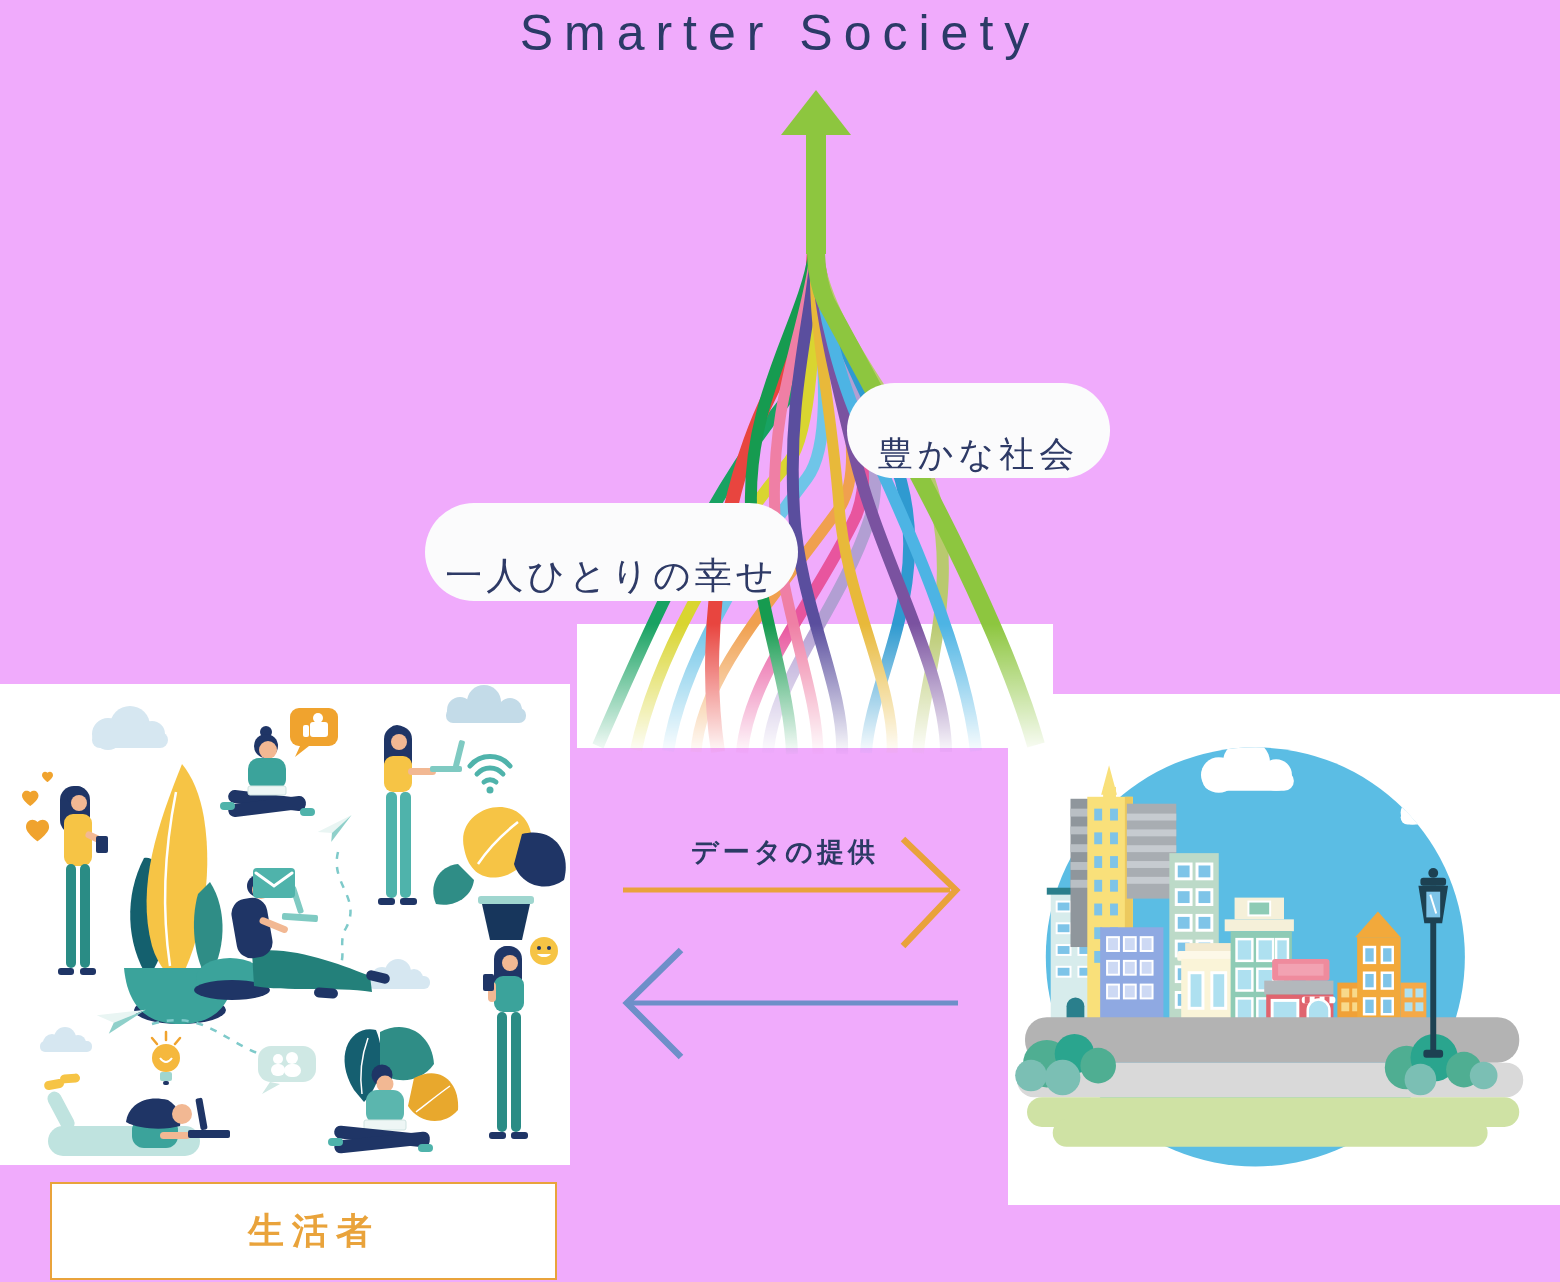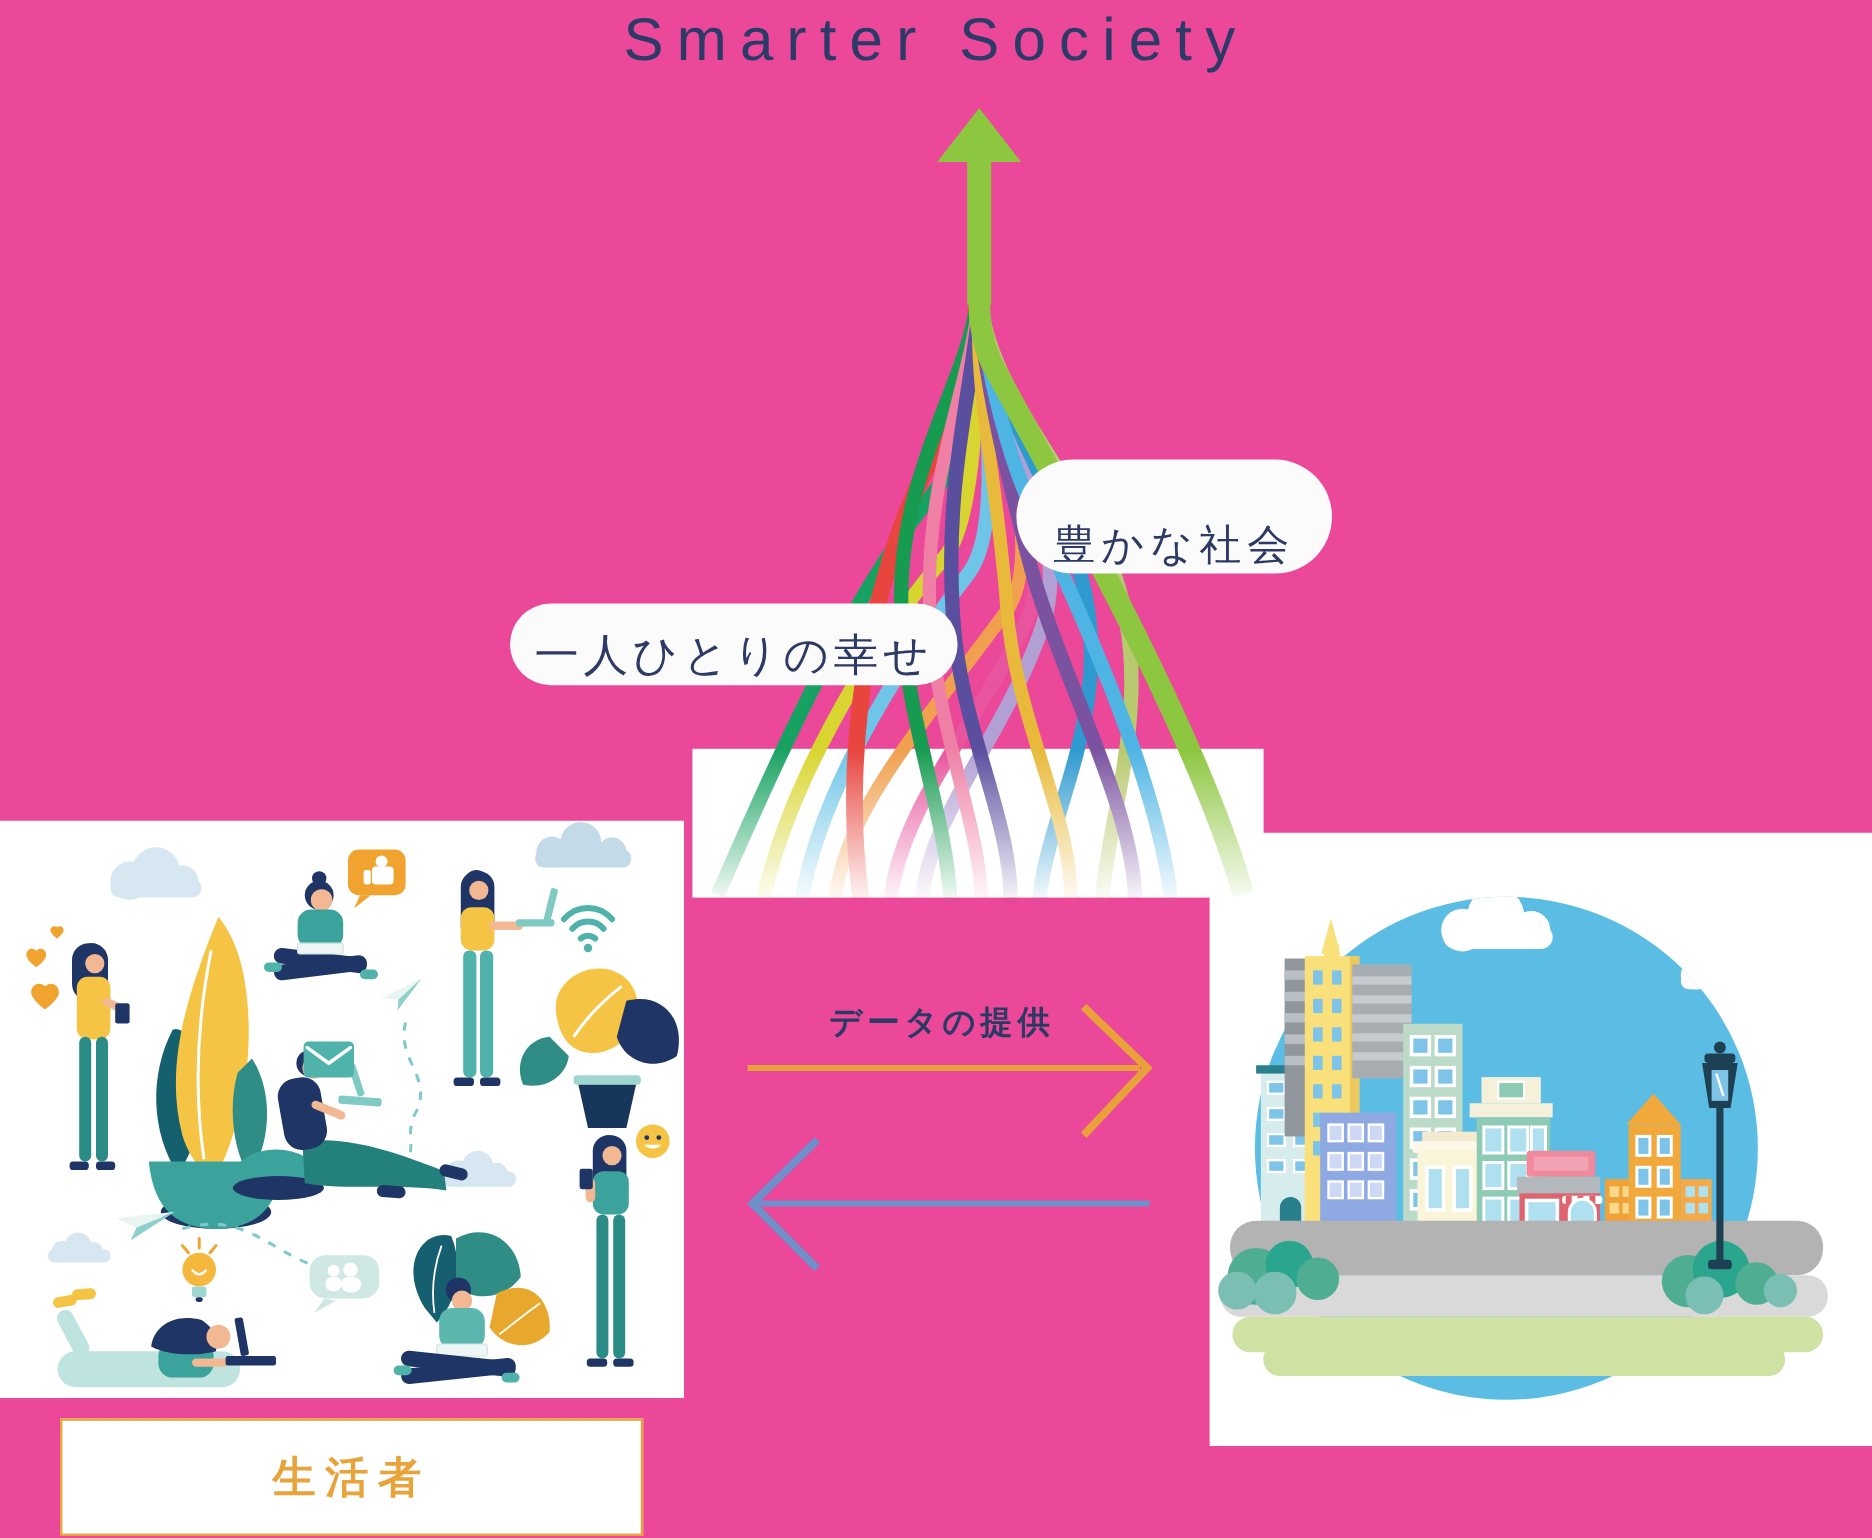--- a/index.html
+++ b/index.html
@@ -1,39 +1,39 @@
 <!DOCTYPE html>
 <html><head>
 <meta charset="utf-8">
 <style>
   html,body{margin:0;padding:0;background:#000;}
-  .stage{position:relative;width:1560px;height:1282px;background:#ec4899;overflow:hidden;
+  .stage{position:relative;width:1560px;height:1282px;background:#f0abfc;overflow:hidden;
          font-family:"Liberation Sans","DejaVu Sans",sans-serif;}
   .abs{position:absolute;}
   
   .title{left:0;top:4px;width:1560px;text-align:center;
          font-size:50px;font-weight:500;letter-spacing:11px;color:#2b3a67;}
   
   .pill{background:#fbfbfc;border-radius:50px;display:flex;align-items:flex-end;justify-content:center;
         color:#2e3a66;z-index:4;}
   .pill-society{left:847px;top:383px;width:263px;height:95px;font-size:35px;letter-spacing:5px;}
-  .pill-happiness{left:425px;top:503px;width:373px;height:68px;font-size:37px;letter-spacing:4px;}
+  .pill-happiness{left:425px;top:503px;width:373px;height:98px;font-size:37px;letter-spacing:4px;}
   
   .panel{background:#ffffff;}
   .panel-citizens{left:0;top:684px;width:570px;height:481px;}
   .panel-city{left:1008px;top:694px;width:552px;height:511px;}
   .panel svg{display:block;}
   
   .flow-label{z-index:5;color:#2b3a64;font-weight:700;text-align:center;}
   .label-provide{left:620px;top:834px;width:330px;font-size:27px;letter-spacing:4px;}
   .label-reflect{left:628px;top:1018px;width:345px;font-size:27px;letter-spacing:3px;}
   
   .card{background:#ffffff;display:flex;align-items:center;justify-content:center;
         font-weight:700;font-size:36px;letter-spacing:8px;z-index:6;}
-  .card-citizens{left:50px;top:1182px;width:482px;height:94px;border:2px solid #e9a33b;color:#e9a33b;}
+  .card-citizens{left:50px;top:1182px;width:482px;height:94px;border:2px solid #e9a33b;color:#e9a33b;padding-left:21px;}
   .card-enterprise{left:1030px;top:1191px;width:480px;height:86px;border:2px solid #5a79b8;color:#5b7cbb;}
   .threads-svg{left:0;top:0;z-index:2;}
   .arrows-svg{left:0;top:0;z-index:3;}
 </style>
 </head>
 <body>
 
 <div class="stage">
 
   <div class="abs title">Smarter Society</div>

